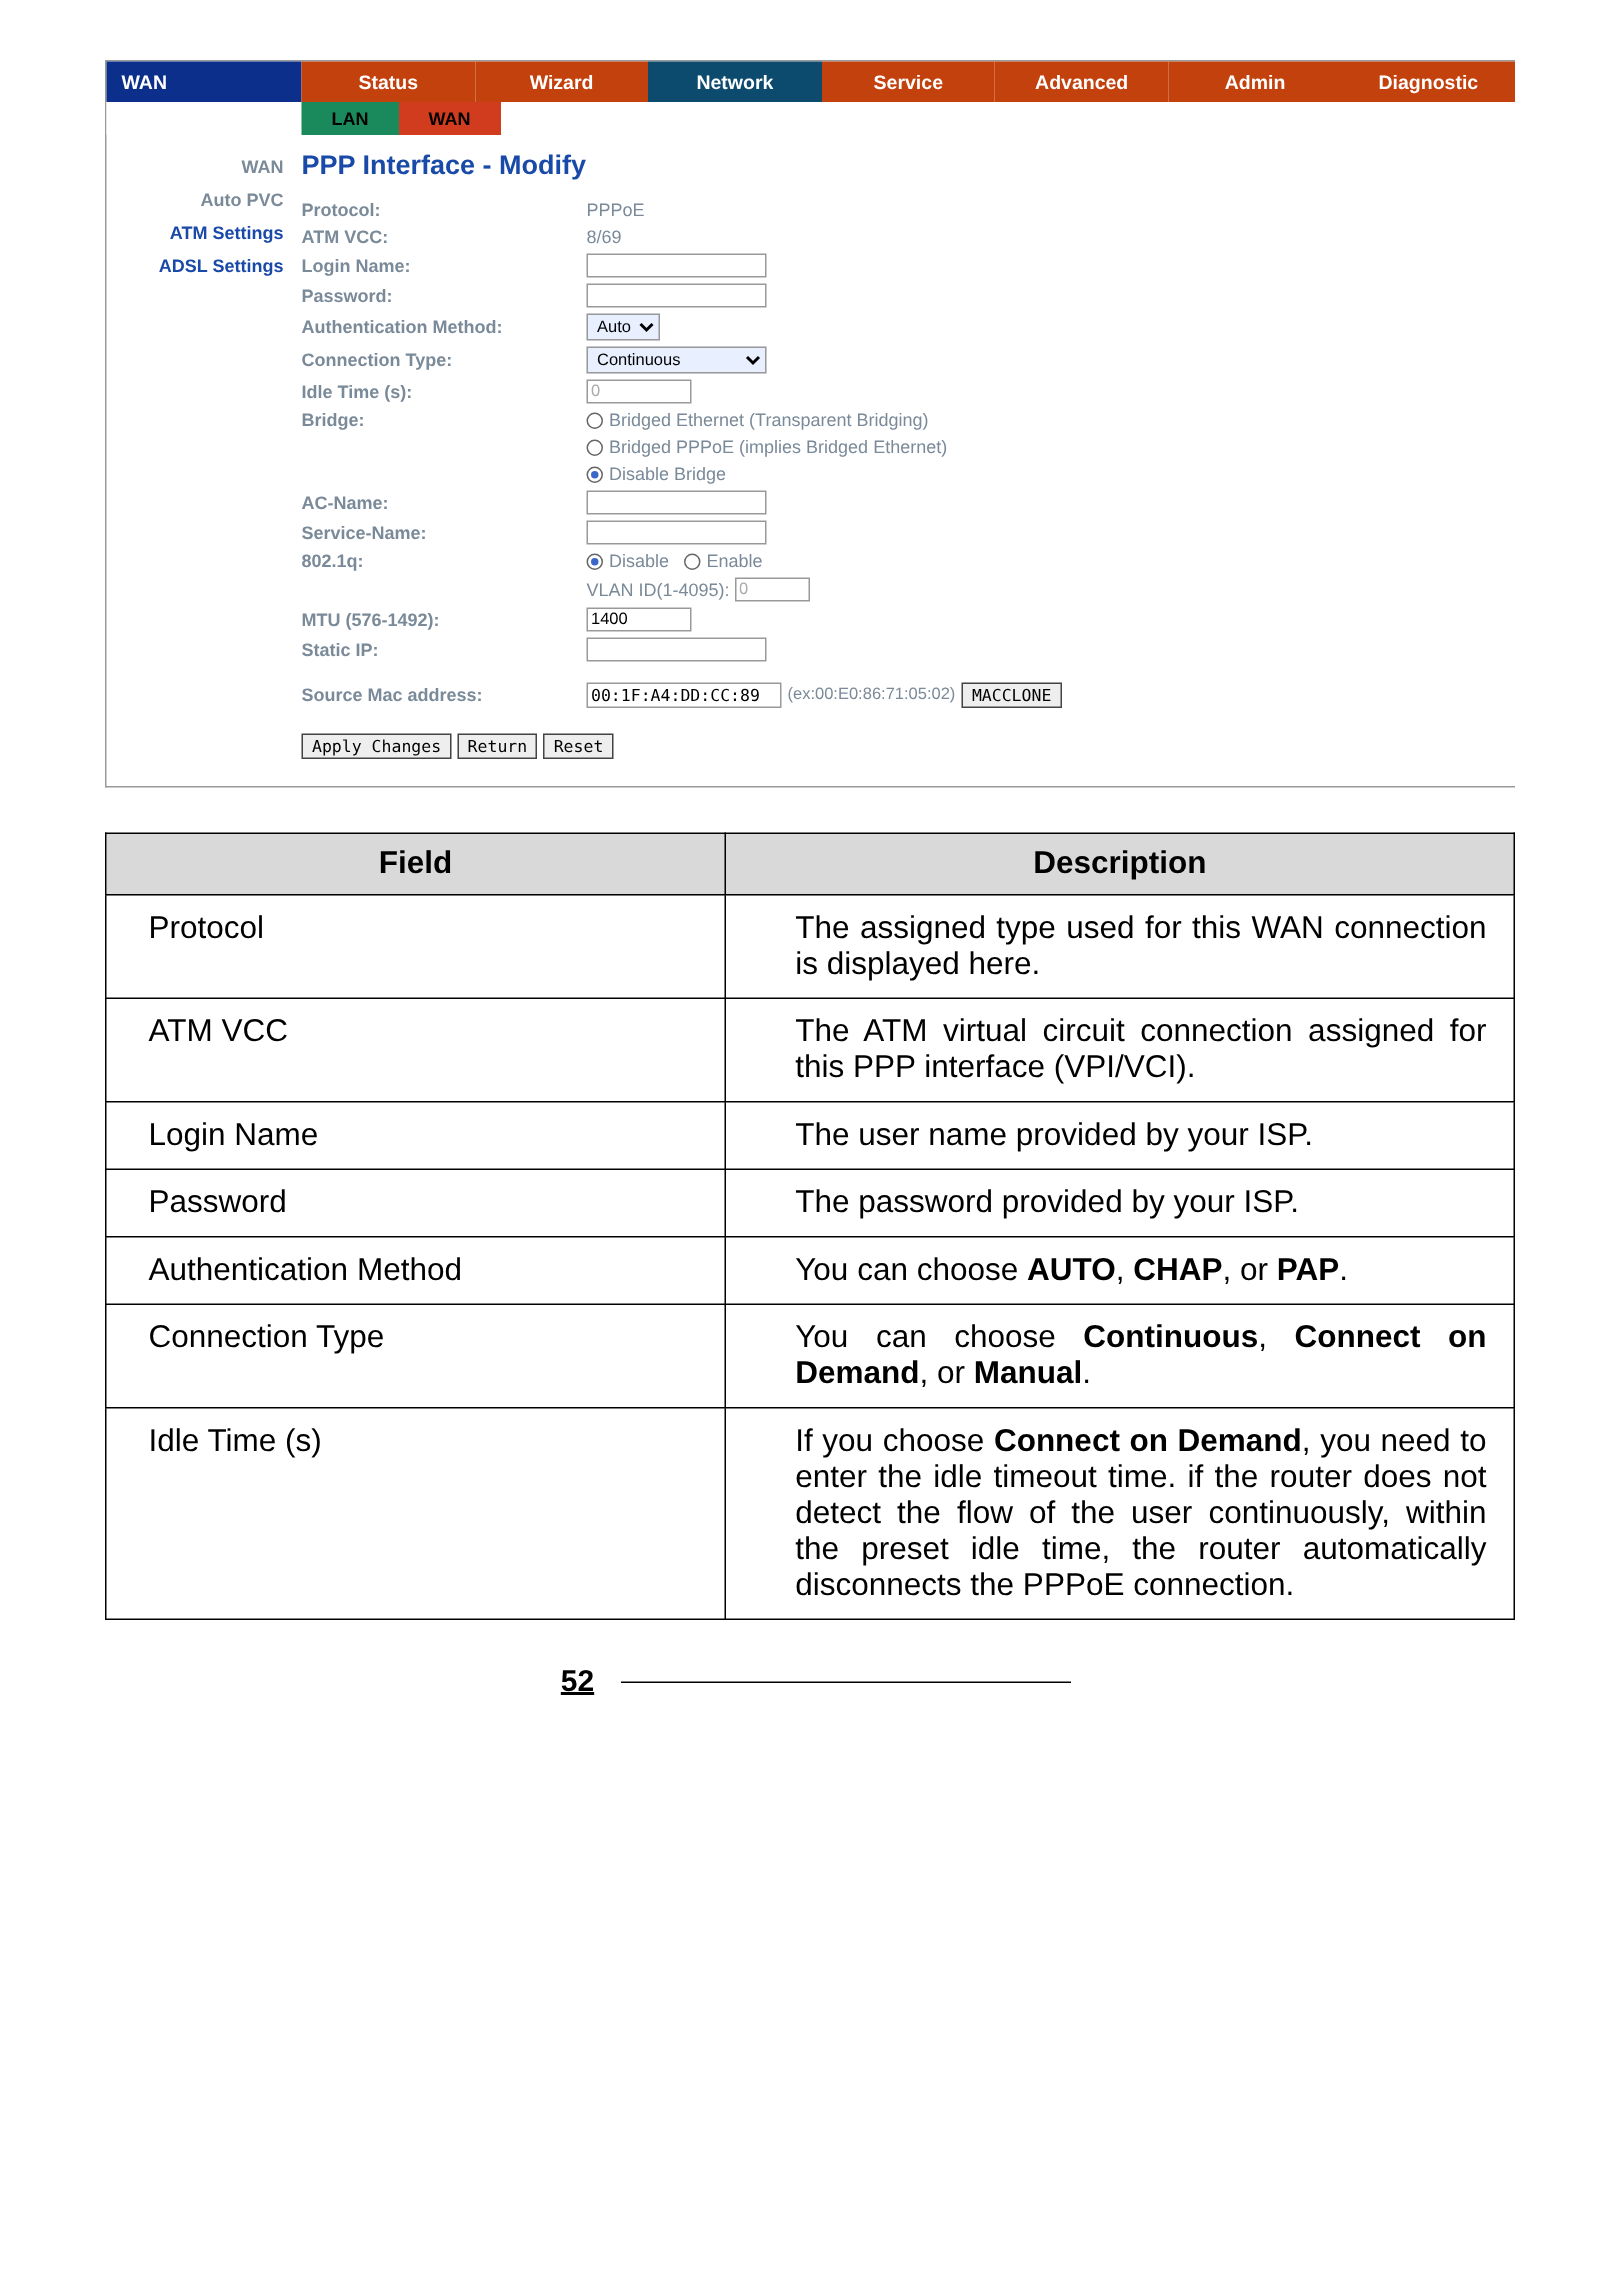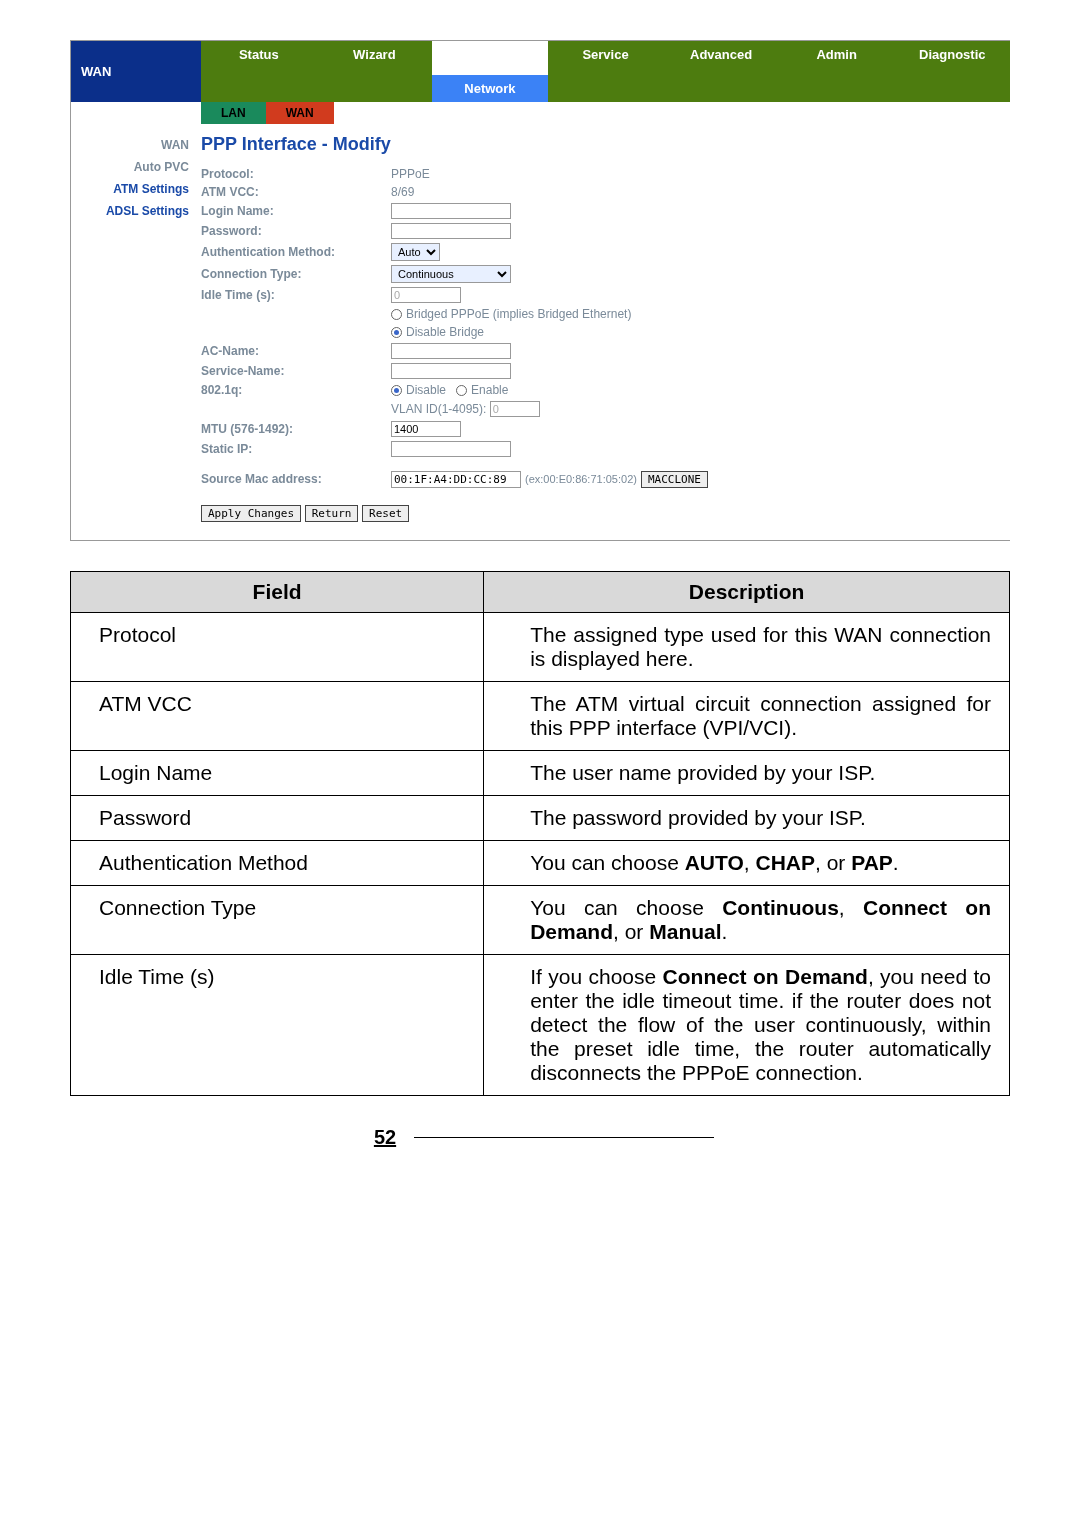--- a/index.html
+++ b/index.html
@@ -5,22 +5,22 @@
   * { box-sizing: border-box; margin: 0; padding: 0; }
   body { font-family: Arial, sans-serif; background: #fff; width: 1080px; }
 
   .outer { padding: 40px 70px 30px 70px; }
 
   
   .shot { border: 1px solid #999; border-right: none; width: 940px; margin-bottom: 30px; font-size: 13px; }
   .topnav { display: flex; color: #fff; font-size: 13px; }
   .left-lbl { background: #0b2f8a; width: 130px; display: flex; align-items: center; padding: 6px 10px; font-weight: bold; }
   .tabs { flex: 1; display: flex; }
-  .tab { padding: 6px 0; text-align: center; font-weight: bold; background: #4d7c0f; flex: 1; }
-  .tab.sel { background: #3b82f6; margin-top: 34px; }
+  .tab { padding: 6px 0; text-align: center; font-weight: bold; background: #c2410c; flex: 1; }
+  .tab.sel { background: #0c4a6e; }
   .subnav { display: flex; color: #000000; font-size: 12px; }
   .left-spacer { width: 130px; background: #fff; }
   .sub { padding: 4px 20px; background: #1a8a5c; font-weight: bold; }
   .sub.sel { background: #d13b1e; }
   .body-row { display: flex; }
   .sidebar { width: 130px; padding: 10px 0; }
   .side-item { text-align: right; padding: 4px 12px 4px 4px; color: #7a8a99; font-weight: bold; font-size: 12px; }
   .side-item.active { color: #1a4aa8; }
   .content { flex: 1; padding: 10px 0 10px 0; }
   .ctitle { color: #1a4aa8; font-weight: bold; font-size: 18px; margin-bottom: 10px; }
@@ -104,20 +104,27 @@
           </div>
         <div class="frow">
             <div class="flabel">Connection Type:</div>
             <select class="sel" style="width:120px"><option>Continuous</option></select>
           </div>
         <div class="frow">
             <div class="flabel">Idle Time (s):</div>
             <input class="tb" style="width: 70px; color: rgb(170, 170, 170);" value="0">
           </div>
         <div class="frow">
+            <div class="flabel">Bridge:</div>
+          <span class="radio-opt">
+              <span class="r"></span>
+              <span>Bridged Ethernet (Transparent Bridging)</span>
+            </span>
+        </div>
+        <div class="frow">
             <div class="flabel"></div>
           <span class="radio-opt">
               <span class="r"></span>
               <span>Bridged PPPoE (implies Bridged Ethernet)</span>
             </span>
         </div>
         <div class="frow">
             <div class="flabel"></div>
           <span class="radio-opt">
               <span class="r on"></span>

